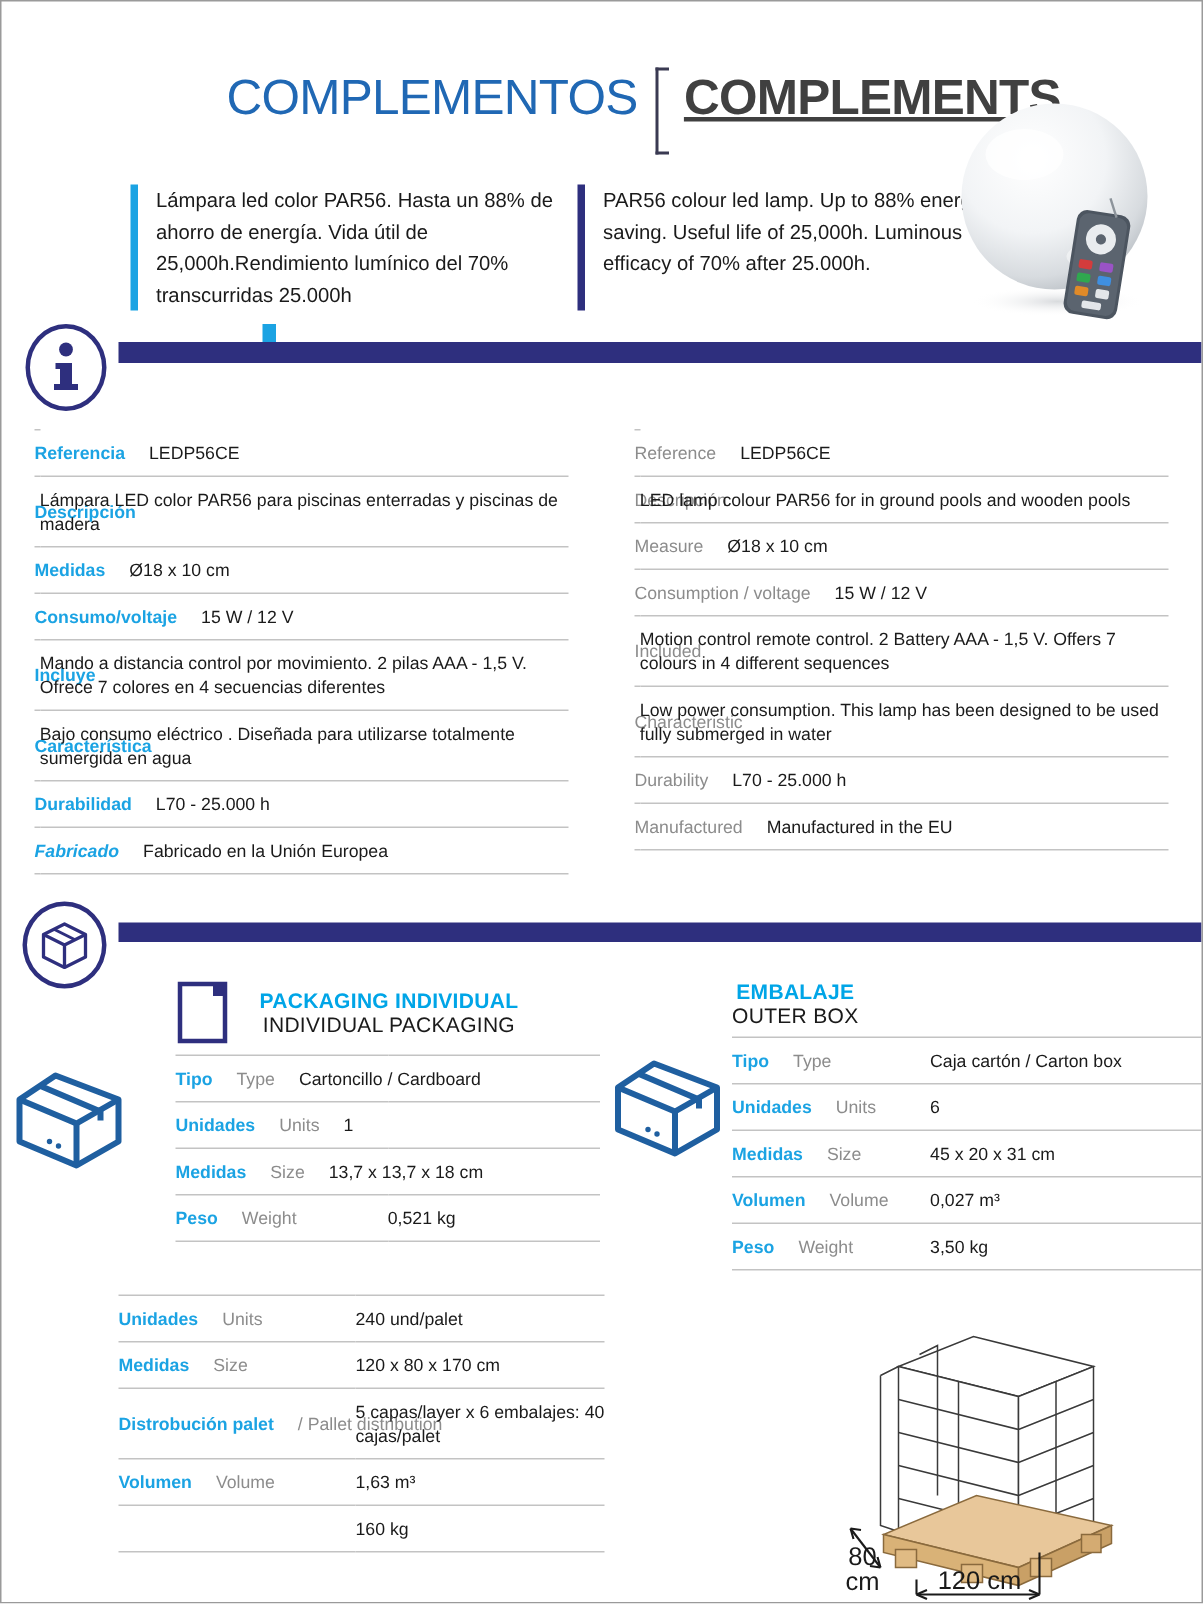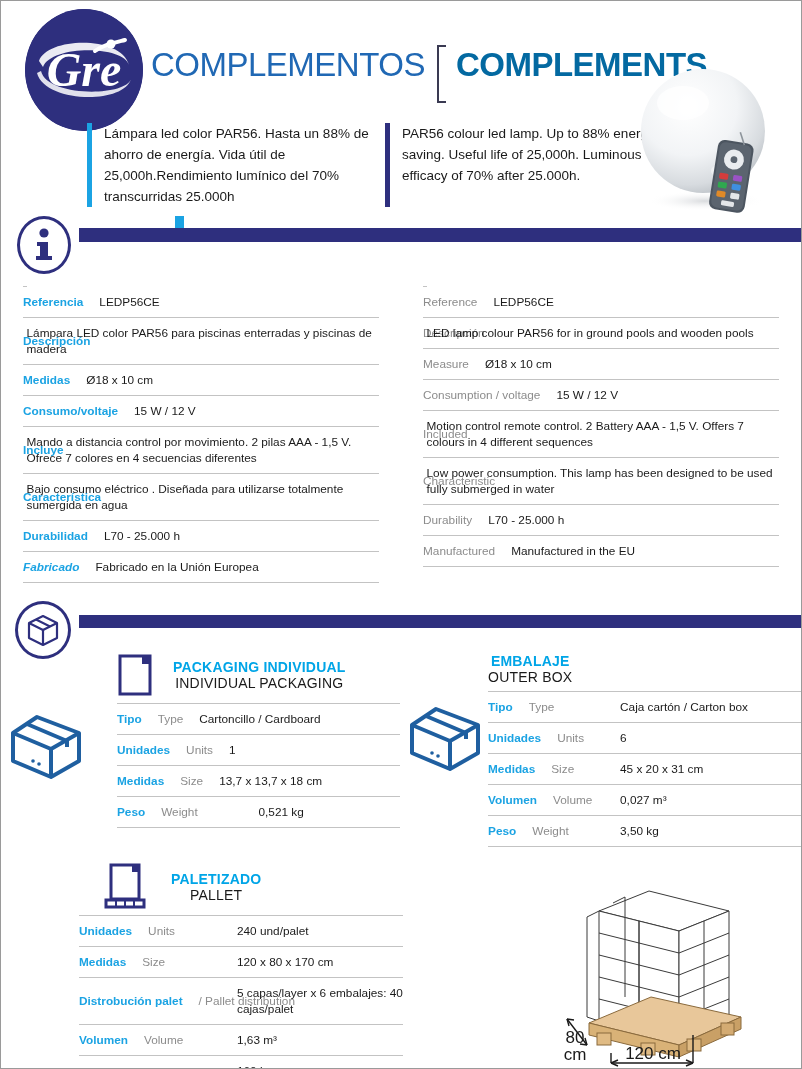--- a/index.html
+++ b/index.html
@@ -41,22 +41,23 @@
   }
   .title-bracket {
     width: 9px; height: 58px;
     border-left: 2.5px solid #3a3a52;
     border-top: 2.5px solid #3a3a52;
     border-bottom: 2.5px solid #3a3a52;
     margin: 0 10px 0 12px;
   }
   .title-en {
     font-size: 33px; letter-spacing: -0.5px;
-    color: #0369a1; font-weight: 700;
+    color: #404040; font-weight: 700;
     line-height: 40px;
+    text-decoration: underline;
   }
 
   .desc-wrap { position: absolute; left: 86px; top: 122px; display: flex; gap: 8px; }
   .desc-block { display: flex; width: 290px; }
   .desc-bar { width: 5px; flex: 0 0 5px; margin-right: 12px; }
   .desc-bar.cyan { background: #1ba3e3; }
   .desc-bar.navy { background: #2e2f7e; }
   .desc-text {
     font-size: 13.5px; line-height: 21px; color: #1a1a1a;
     font-family: "Liberation Sans", sans-serif;
@@ -133,30 +134,20 @@
   .pallet-head { display: flex; align-items: center; gap: 24px; justify-content: flex-start; margin-bottom: 4px; padding-left: 24px; }
   .pallet-draw { position: absolute; right: 10px; top: 14px; width: 250px; height: 200px; }
 </style>
 </head>
 <body>
 
 <div class="page">
 
   <div class="header">
 
-    <div class="logo-circle">
-      <svg class="logo-svg" viewBox="0 0 118 122">
-        <ellipse cx="59" cy="61" rx="59" ry="61" fill="#2e2f7e"></ellipse>
-        <path d="M14 52 C22 28, 96 26, 104 56 C98 36, 26 36, 18 58 Z" fill="#ffffff" opacity=".9"></path>
-        <path d="M12 64 C20 94, 98 96, 106 70 C100 88, 22 88, 16 62 Z" fill="#ffffff" opacity=".85"></path>
-        <text x="59" y="77" font-family="Liberation Serif, serif" font-size="48" font-style="italic" font-weight="bold" fill="#ffffff" text-anchor="middle">Gre</text>
-        <circle cx="86" cy="35" r="4.5" fill="#ffffff"></circle>
-        <path d="M70 42 C78 36, 88 34, 100 31" stroke="#ffffff" stroke-width="4" fill="none" stroke-linecap="round"></path>
-      </svg>
-    </div>
 
     <div class="title-row">
       <span class="title-es">COMPLEMENTOS</span>
       <span class="title-bracket"></span>
       <span class="title-en">COMPLEMENTS</span>
     </div>
 
     <div class="desc-wrap">
       <div class="desc-block">
         <div class="desc-bar cyan"></div>
@@ -379,32 +370,20 @@
           <td class="pk-lbl"><span class="lbl-es" style="margin-right: 6px;">Peso</span><span class="lbl-en">Weight</span></td>
           <td class="val">3,50 kg</td>
         </tr>
       </tbody>
         </table>
     </div>
   </div>
 
   <div class="pallet-wrap">
     <div class="pallet-col">
-      <div class="pallet-head">
-        <svg width="44" height="48" viewBox="0 0 44 48">
-          <rect x="8" y="2" width="28" height="34" fill="none" stroke="#2e2f7e" stroke-width="3"></rect>
-          <rect x="29" y="3" width="6" height="6" fill="#2e2f7e"></rect>
-          <rect x="3" y="37" width="38" height="7" fill="none" stroke="#2e2f7e" stroke-width="3"></rect>
-          <path d="M13 38 v5 M22 38 v5 M31 38 v5" stroke="#2e2f7e" stroke-width="2"></path>
-        </svg>
-        <div class="pack-titles">
-          <div class="pack-title-es">PALETIZADO</div>
-          <div class="pack-title-en">PALLET</div>
-        </div>
-      </div>
 
       <table class="pack">
         <tbody>
             <tr>
           <td class="pk-lbl wide"><span class="lbl-es" style="margin-right: 6px;">Unidades</span><span class="lbl-en">Units</span></td>
           <td class="val">240 und/palet</td>
         </tr>
         <tr>
           <td class="pk-lbl wide"><span class="lbl-es" style="margin-right: 6px;">Medidas</span><span class="lbl-en">Size</span></td>
           <td class="val">120 x 80 x 170 cm</td>

